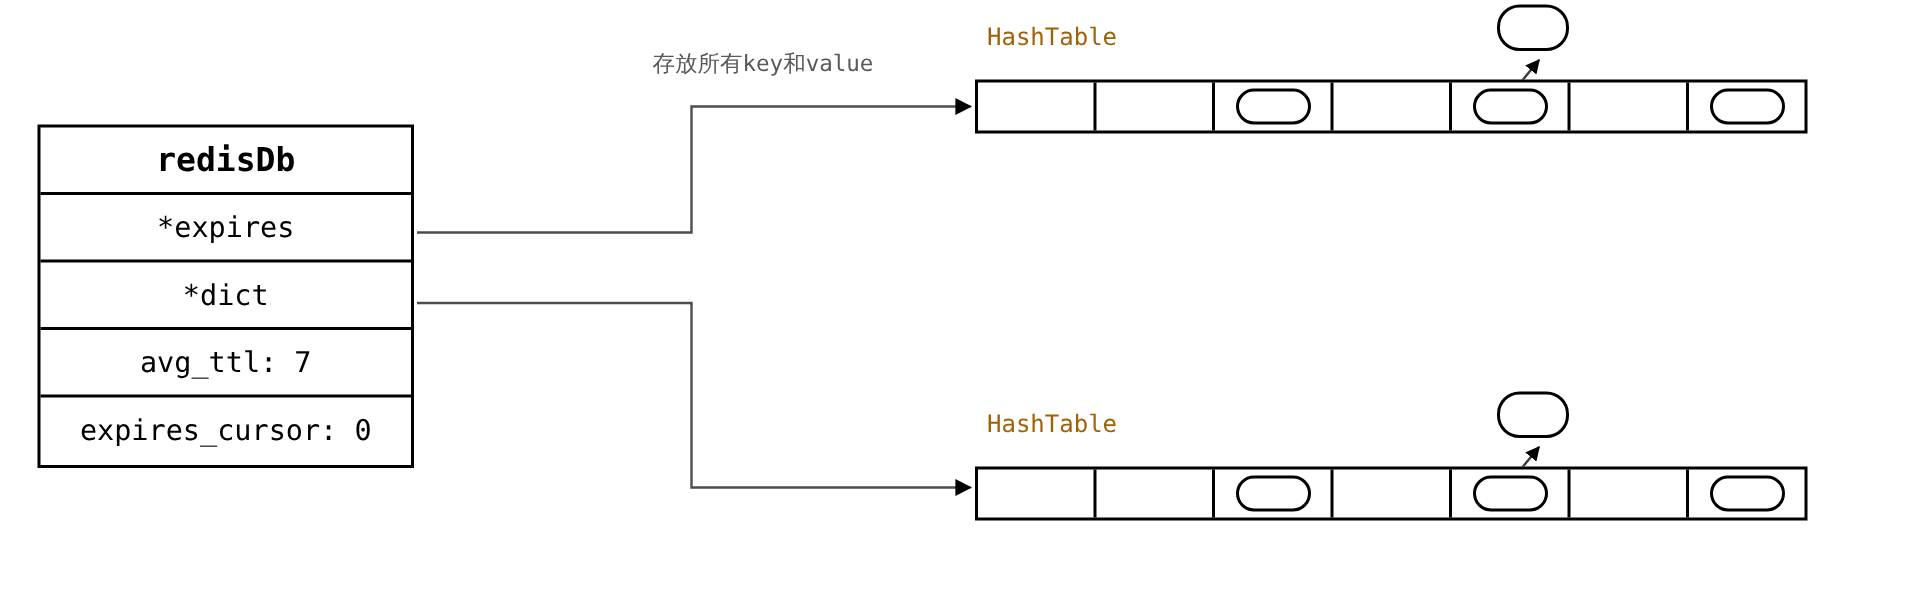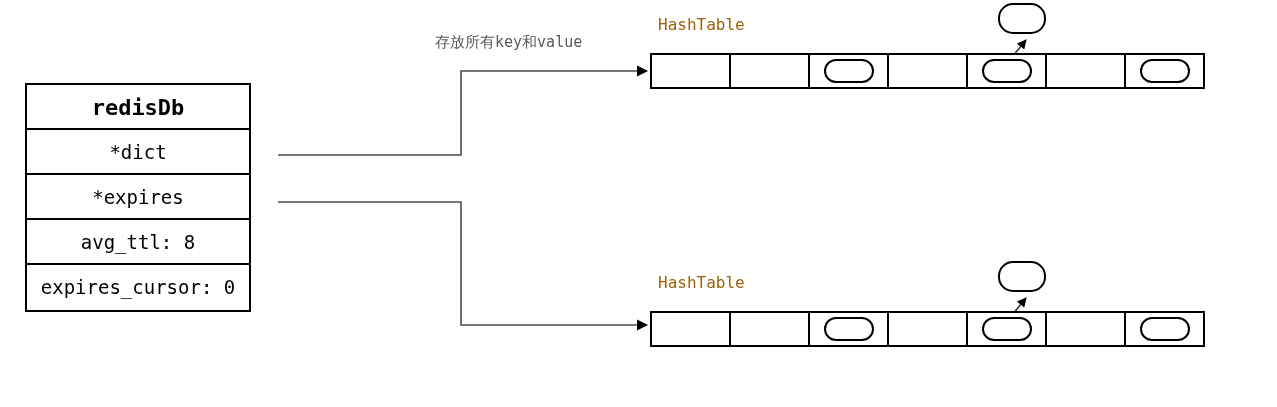--- a/index.html
+++ b/index.html
@@ -20,21 +20,21 @@
     left: 0; top: 0;
     width: 1277px;
     height: 407px;
   }
 
   
   .struct-table {
     position: absolute;
     left: 25px;
     top: 83px;
-    width: 226px;
+    width: 251px;
     border: 2px solid #000000;
     box-sizing: border-box;
     background: #ffffff;
   }
   .struct-row {
     height: 45px;
     line-height: 45px;
     text-align: center;
     box-sizing: border-box;
     border-bottom: 2px solid #000000;
@@ -131,23 +131,23 @@
 
   <path d="M 278 202 L 461 202 L 461 325 L 647 325" fill="none" stroke="#4d4d4d" stroke-width="1.6" marker-end="url(#arrowBlack)"></path>
 
   <path d="M 995 78 L 1026 40" fill="none" stroke="#3a3a3a" stroke-width="1.6" marker-end="url(#arrowChain)"></path>
 
   <path d="M 995 336 L 1026 298" fill="none" stroke="#3a3a3a" stroke-width="1.6" marker-end="url(#arrowChain)"></path>
 </svg>
 
 <div class="struct-table">
   <div class="struct-row header">redisDb</div>
+  <div class="struct-row">*expires</div>
   <div class="struct-row">*dict</div>
-  <div class="struct-row">*expires</div>
-  <div class="struct-row">avg_ttl: 8</div>
+  <div class="struct-row">avg_ttl: 7</div>
   <div class="struct-row">expires_cursor: 0</div>
 </div>
 
 <div class="annot annot-dict">
   <div>存放所有key和value</div>
 </div>
 
 <div class="annot annot-expires">
 </div>
 

